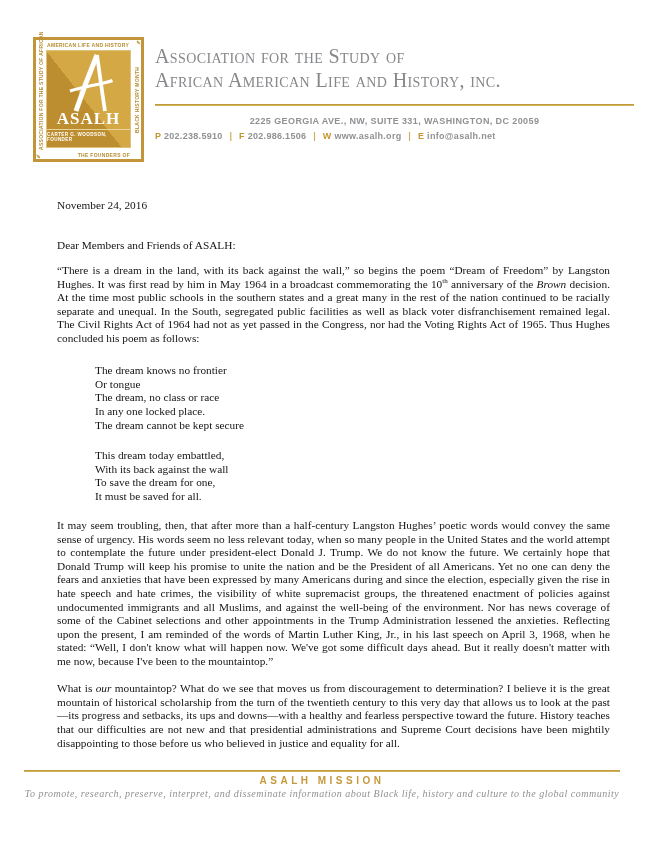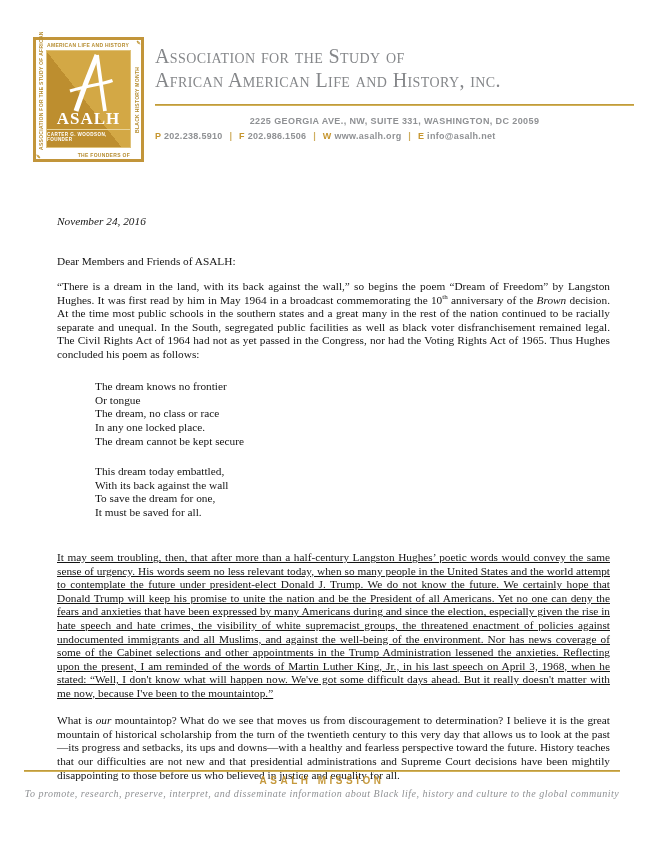--- a/index.html
+++ b/index.html
@@ -44,26 +44,26 @@
              line-height:10px; font-weight:bold; letter-spacing:.3px; color:#8f9194; }
   .contact .glabel { color:#c6962f; }
   .contact .sep { color:#cfae60; padding:0 4px; }
 
   
   .letter-body { position:absolute; left:57px; right:40px; top:199px;
                  font-size:11.3px; line-height:13.55px; }
   .para { text-align:justify; }
   .para sup { font-size:7px; line-height:0; }
   .it { font-style:italic; }
-  .date { margin-top:16px;font-style:italic; }
+  .date { margin-top:0; }
   .salutation { margin-top:26px; }
   .p1 { margin-top:12px; }
   .poem { margin-top:19px; margin-left:38px; }
   .stanza2 { margin-top:17px; }
-  .p2 { margin-top:32px;text-decoration:underline; }
+  .p2 { margin-top:16px; }
   .p3 { margin-top:14px; }
 
   
   .page-footer { position:absolute; left:24px; right:30px; top:770px; text-align:center; }
   .footer-rule { height:2px; background:linear-gradient(to bottom,#b7902f,#dbbd67); }
   .mission-title { margin-top:3px; font-family:"Liberation Sans", sans-serif;
                    font-size:10px; font-weight:bold; letter-spacing:3.5px; color:#c5993d; }
   .mission-text { margin-top:2px; font-family:Liberation Serif, serif; font-style:italic;
                   font-size:10px; letter-spacing:.5px; color:#8f9194; }
 </style>

